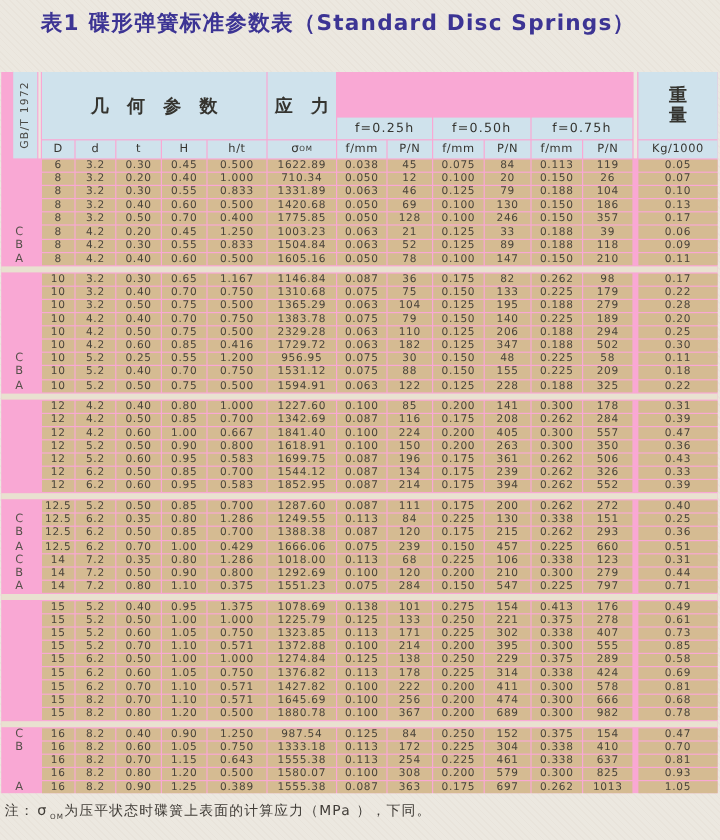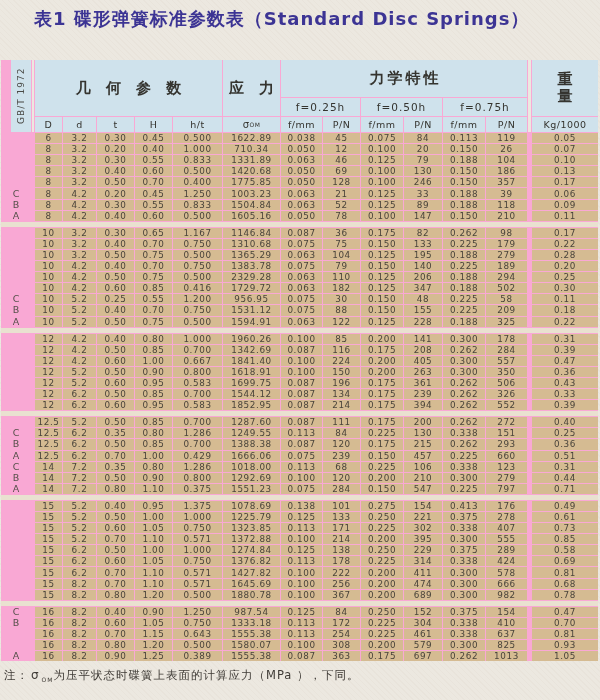--- a/index.html
+++ b/index.html
@@ -65,21 +65,20 @@
 
 <div class="table-wrap">
   <div class="hgrid">
     <div class="gbtcell" style="grid-column:1;grid-row:1/4">
       <div class="gbt-strip">GB/T 1972</div>
     </div>
     <div class="sp-col" style="grid-column:2;grid-row:1/4"></div>
 
     <div class="hcell big" style="grid-column:3/8;grid-row:1/3">几 何 参 数</div>
     <div class="hcell big" style="grid-column:8;grid-row:1/3">应 力</div>
-    <div class="hcell big mech" style="grid-column:9/15;grid-row:1">力学特性</div>
     <div class="sp-col" style="grid-column:15;grid-row:1/4"></div>
     <div class="hcell wt2" style="grid-column:16;grid-row:1/3">
       <span>重</span>
       <span>量</span>
     </div>
 
     <div class="hcell fdef" style="grid-column:9/11;grid-row:2">f=0.25h</div>
     <div class="hcell fdef" style="grid-column:11/13;grid-row:2">f=0.50h</div>
     <div class="hcell fdef" style="grid-column:13/15;grid-row:2">f=0.75h</div>
 
@@ -411,21 +410,21 @@
       </div>
       <div class="sep"></div>
       <div class="trow">
         <div class="cell letter"></div>
         <div class="cell sp"></div>
         <div class="cell">12</div>
         <div class="cell">4.2</div>
         <div class="cell">0.40</div>
         <div class="cell">0.80</div>
         <div class="cell">1.000</div>
-        <div class="cell">1960.26</div>
+        <div class="cell">1227.60</div>
         <div class="cell">0.100</div>
         <div class="cell">85</div>
         <div class="cell">0.200</div>
         <div class="cell">141</div>
         <div class="cell">0.300</div>
         <div class="cell">178</div>
         <div class="cell sp"></div>
         <div class="cell">0.31</div>
       </div>
       <div class="trow">

